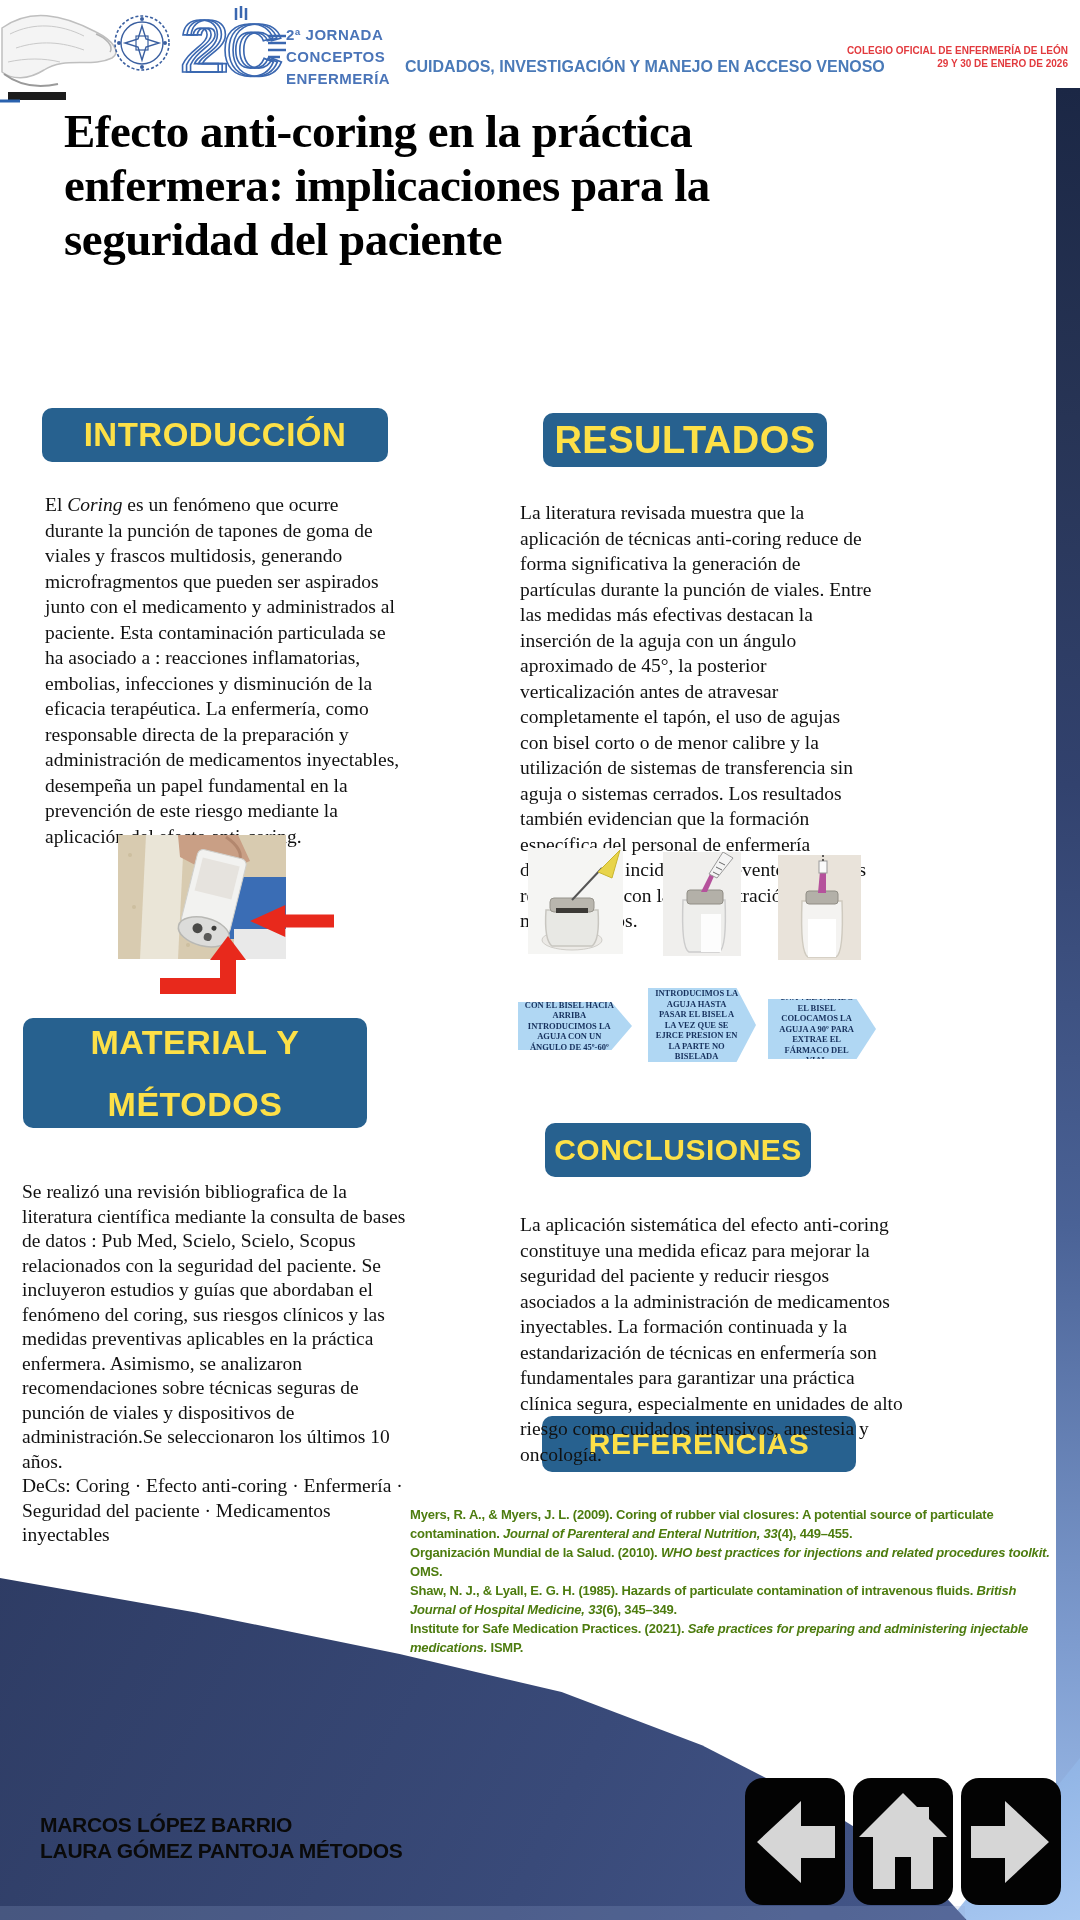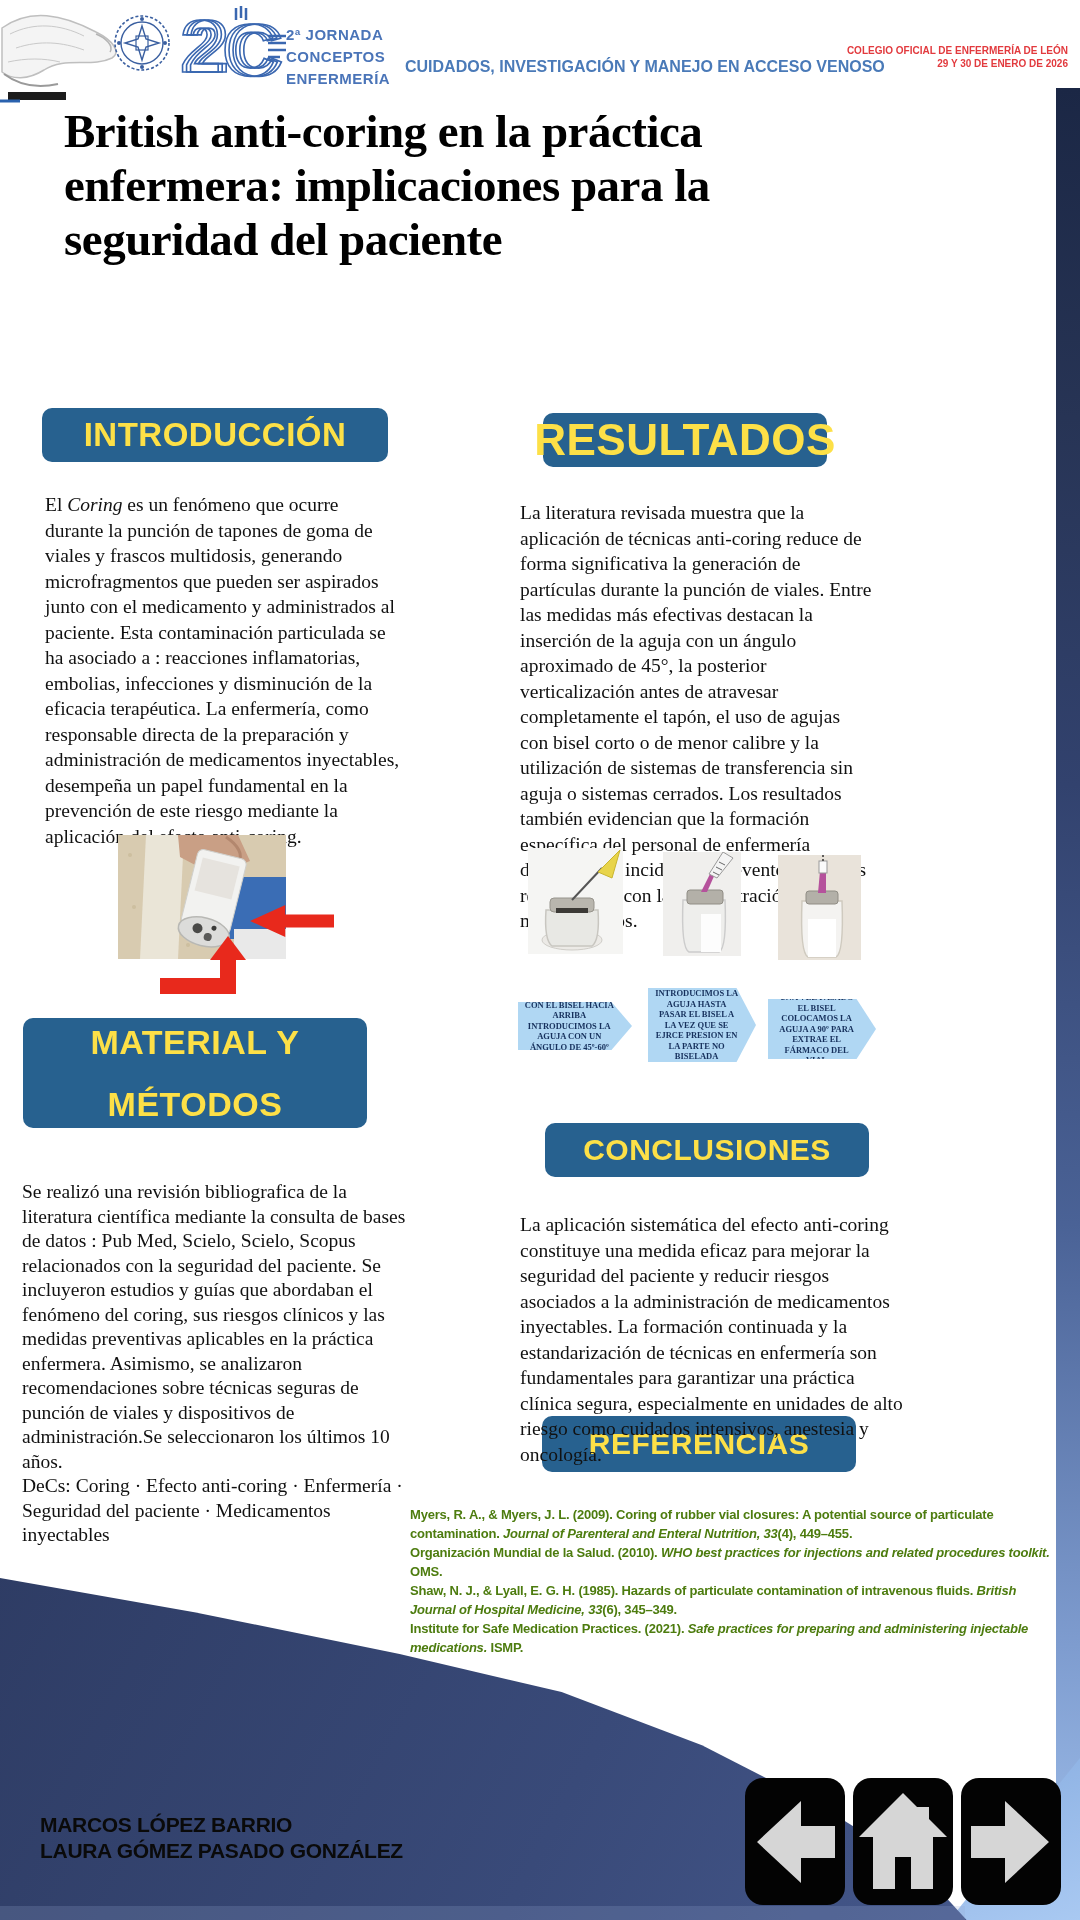--- a/index.html
+++ b/index.html
@@ -102,36 +102,36 @@
       <div>ENFERMERÍA</div>
     </div>
     <div class="h-sub">CUIDADOS, INVESTIGACIÓN Y MANEJO EN ACCESO VENOSO</div>
     <div class="h-org">
       <div>COLEGIO OFICIAL DE ENFERMERÍA DE LEÓN</div>
       <div>29 Y 30 DE ENERO DE 2026</div>
     </div>
   </div>
 
   <h1 class="poster-title">
-    <span>British anti-coring en la práctica</span>
+    <span>Efecto anti-coring en la práctica</span>
     <span>enfermera: implicaciones para la</span>
     <span>seguridad del paciente</span>
   </h1>
 
   <div class="hbox" style="left:42px;top:408px;width:346px;height:54px;font-size:33px;">
     <span>INTRODUCCIÓN</span>
   </div>
-  <div class="hbox" style="left:543px;top:413px;width:284px;height:54px;font-size:44px;">
+  <div class="hbox" style="left:543px;top:413px;width:284px;height:54px;font-size:38px;">
     <span>RESULTADOS</span>
   </div>
   <div class="hbox" style="left:23px;top:1018px;width:344px;height:110px;font-size:34px;line-height:42px;flex-direction:column;gap:20px;">
     <span>MATERIAL Y</span>
     <span>MÉTODOS</span>
   </div>
-  <div class="hbox" style="left:545px;top:1123px;width:324px;height:54px;font-size:30px;">
+  <div class="hbox" style="left:545px;top:1123px;width:266px;height:54px;font-size:30px;">
     <span>CONCLUSIONES</span>
   </div>
   <div class="hbox" style="left:542px;top:1416px;width:314px;height:56px;font-size:30px;">
     <span>REFERENCIAS</span>
   </div>
 
   <p class="body-serif" style="left:45px;top:492px;width:356px;margin:0;">
     <span>El </span><span class="it">Coring</span><span> es un fenómeno que ocurre durante la punción de tapones de goma de viales y frascos multidosis, generando microfragmentos que pueden ser aspirados junto con el medicamento y administrados al paciente. Esta contaminación particulada se ha asociado a : reacciones inflamatorias, embolias, infecciones y disminución de la eficacia terapéutica. La enfermería, como responsable directa de la preparación y administración de medicamentos inyectables, desempeña un papel fundamental en la prevención de este riesgo mediante la aplicación del efecto anti-coring.</span>
   </p>
   <p class="body-serif" style="left:520px;top:500px;width:352px;margin:0;">La literatura revisada muestra que la aplicación de técnicas anti-coring reduce de forma significativa la generación de partículas durante la punción de viales. Entre las medidas más efectivas destacan la inserción de la aguja con un ángulo aproximado de 45°, la posterior verticalización antes de atravesar completamente el tapón, el uso de agujas con bisel corto o de menor calibre y la utilización de sistemas de transferencia sin aguja o sistemas cerrados. Los resultados también evidencian que la formación específica del personal de enfermería disminuye la incidencia de eventos adversos relacionados con la administración de medicamentos.</p>
@@ -224,21 +224,21 @@
     <div class="ref">
       <span>Shaw, N. J., &amp; Lyall, E. G. H. (1985). Hazards of particulate contamination of intravenous fluids. </span><span class="it">British Journal of Hospital Medicine, 33</span><span>(6), 345–349.</span>
     </div>
     <div class="ref">
       <span>Institute for Safe Medication Practices. (2021). </span><span class="it">Safe practices for preparing and administering injectable medications.</span><span> ISMP.</span>
     </div>
   </div>
 
   <div class="authors">
     <div>MARCOS LÓPEZ BARRIO</div>
-    <div>LAURA GÓMEZ PASADO GONZÁLEZ</div>
+    <div>LAURA GÓMEZ PANTOJA MÉTODOS</div>
   </div>
 
   <div class="nav">
     <button class="nav-btn">
       <svg width="100" height="126" viewBox="0 0 100 126">
         <polygon points="12,63 56,22 56,47 90,47 90,79 56,79 56,104" fill="#d6d6d6"></polygon>
       </svg>
     </button>
     <button class="nav-btn">
       <svg width="100" height="126" viewBox="0 0 100 126">

